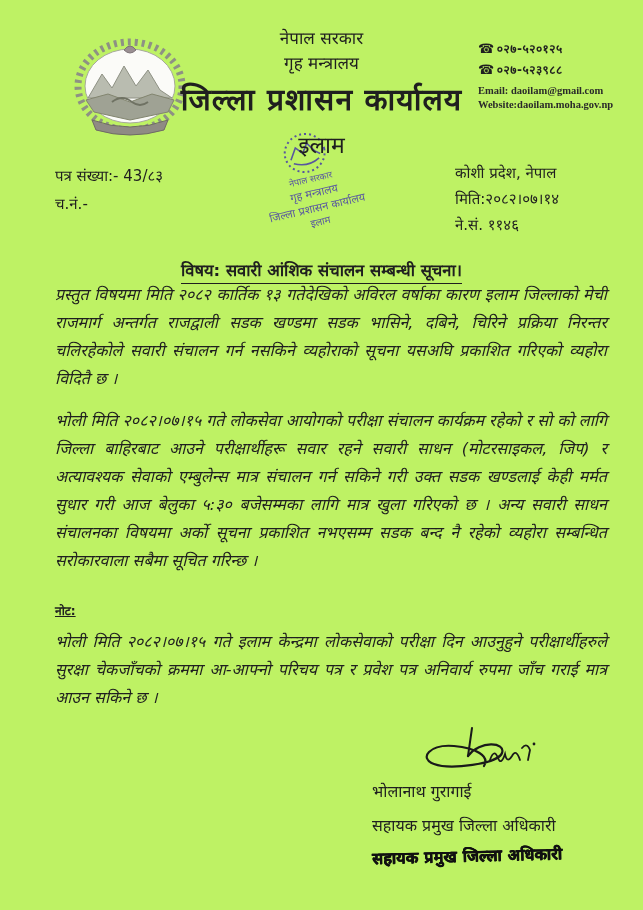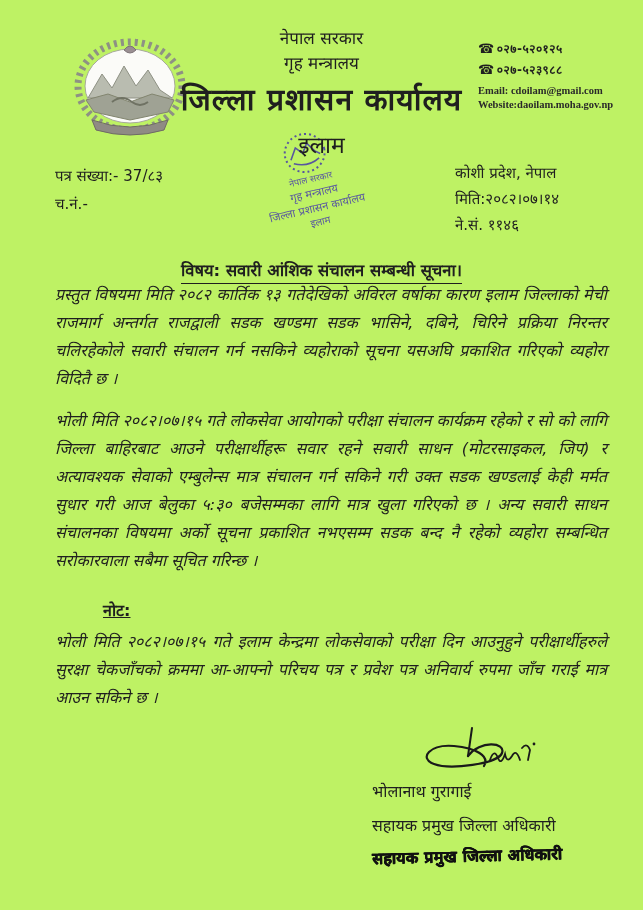--- a/index.html
+++ b/index.html
@@ -38,21 +38,21 @@
   .stamp .s2{font-size:11px;}
   .stamp .s3{font-size:11px;}
   .stamp .s4{font-size:10px;}
   
   .subject-wrap{position:absolute;left:0;top:258px;width:643px;text-align:center;}
   .subject{display:inline-block;font-size:16.5px;font-weight:bold;border-bottom:1.5px solid #1f1f1f;padding-bottom:2px;}
   
   .doc-body{position:absolute;left:55px;top:281px;width:552px;font-size:16px;line-height:28px;text-align:justify;}
   .doc-body p{margin:0 0 14px 0;font-style:italic;}
   .doc-body p.p2{margin-bottom:22px;}
-  .note-h{font-weight:bold;text-decoration:underline;margin-bottom:3px;font-size:16px;margin-left:48px;}
+  .note-h{font-weight:bold;text-decoration:underline;margin-bottom:3px;font-size:12px;}
   .note-p{margin-bottom:6px;}
   
   .sig{width:235px;margin-left:auto;}
   .sig .scribble{display:block;margin:0 auto -6px auto;}
   .sig .nm{font-size:16px;}
   .sig .ttl{font-size:16px;margin-top:6px;}
   .sig .ttl-stamp{
     font-size:16px;font-weight:bold;margin-top:2px;
     transform:rotate(-1.5deg);
     letter-spacing:.3px;
@@ -82,26 +82,26 @@
   </div>
   <div class="hdr-place">इलाम</div>
 
   <div class="contact">
     <div class="ph">
       <span class="glyph">☎</span><span>०२७-५२०१२५</span>
     </div>
     <div class="ph">
       <span class="glyph">☎</span><span>०२७-५२३९८८</span>
     </div>
-    <div class="net">Email: cdoilam@gmail.com</div>
+    <div class="net">Email: daoilam@gmail.com</div>
     <div class="net">Website:daoilam.moha.gov.np</div>
   </div>
 
   <div class="meta-left">
-    <div>पत्र संख्या:- 37/८३</div>
+    <div>पत्र संख्या:- 43/८३</div>
     <div>च.नं.-</div>
   </div>
 
   <div class="meta-right">
     <div>कोशी प्रदेश, नेपाल</div>
     <div>मिति:२०८२।०७।१४</div>
     <div>ने.सं. ११४६</div>
   </div>
 
   <div class="stamp">

